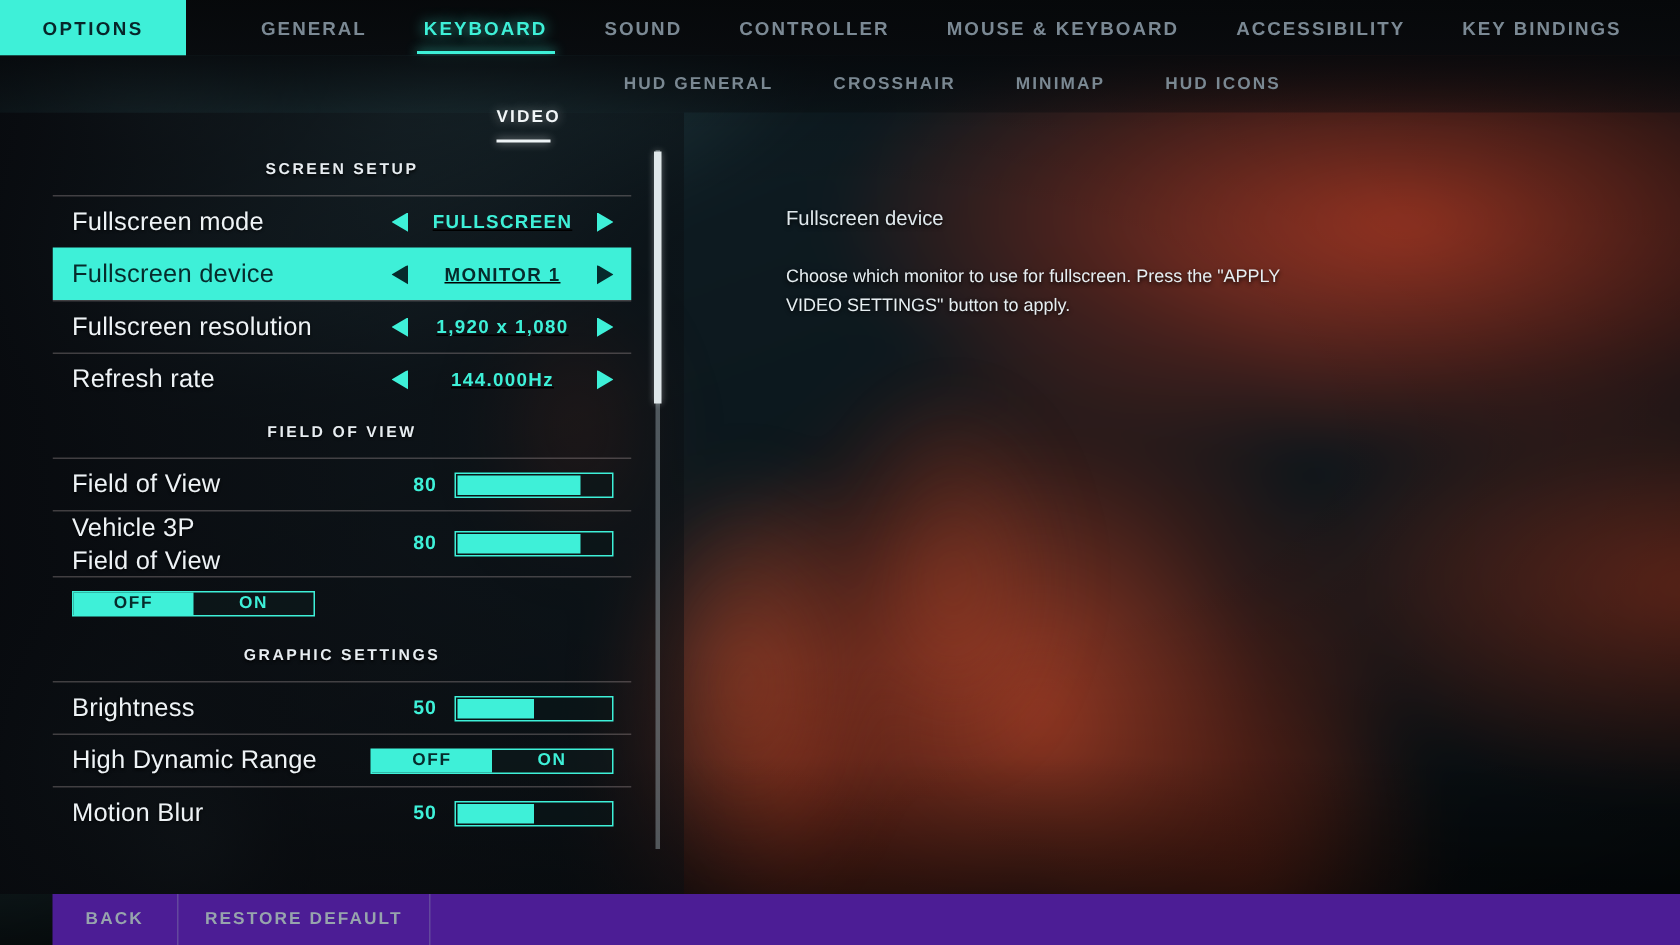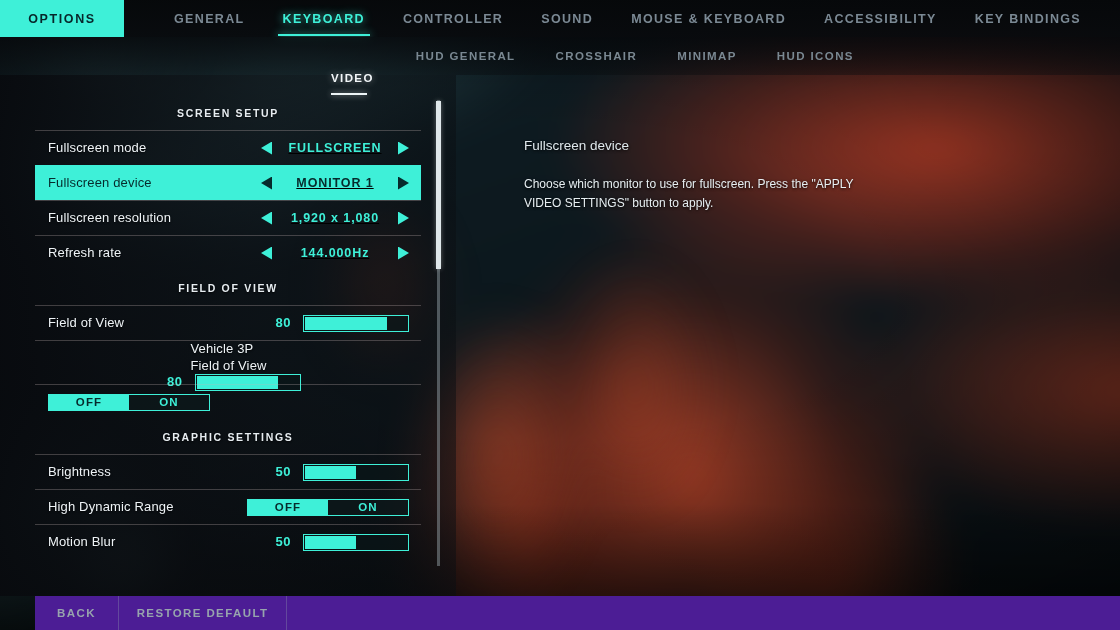--- a/index.html
+++ b/index.html
@@ -98,28 +98,28 @@
   }
   .sec-header {
     text-align:center; color:#e7edf1; font-size:10.5px; letter-spacing:1.7px;
     font-weight:bold; padding:12px 0 11px; text-shadow:0 1px 2px rgba(0,0,0,.8);
   }
   .row {
     position:relative; display:flex; align-items:center;
     height:35px; padding:0 12px 0 13px;
     border-top:1px solid rgba(196,180,178,.30);
   }
-  .row.tall { height:44px;flex-direction:column; }
+  .row.tall { height:44px; }
   .row.sel {
     background:#3ef0d8; border-top-color:transparent;
     margin-left:0; padding-left:13px;
   }
   .row.sel + .row { border-top-color:rgba(196,180,178,.30); }
   .label {
-    flex:1; color:#eef3f6; font-size:13px; letter-spacing:.15px;
+    flex:1; color:#eef3f6; font-size:17px; letter-spacing:.15px;
     text-shadow:0 1px 2px rgba(0,0,0,.75); line-height:1.28;
   }
   .row.sel .label { color:#062b2c; text-shadow:none; font-weight:normal; }
 
   
   .stepper { display:flex; align-items:center; width:148px; justify-content:center;text-decoration:underline; }
   .arr {
     width:11px; height:13px; flex:0 0 auto;
     background:#3ef0d8;
   }
@@ -204,24 +204,24 @@
       <span>OPTIONS</span>
     </div>
     <div class="nav-tabs">
       <div class="nav-tab">
           <span>GENERAL</span>
         </div>
       <div class="nav-tab active">
           <span>KEYBOARD</span>
         </div>
       <div class="nav-tab">
+          <span>SOUND</span>
+        </div>
+      <div class="nav-tab">
           <span>CONTROLLER</span>
-        </div>
-      <div class="nav-tab">
-          <span>SOUND</span>
         </div>
       <div class="nav-tab">
           <span>MOUSE &amp; KEYBOARD</span>
         </div>
       <div class="nav-tab">
           <span>ACCESSIBILITY</span>
         </div>
       <div class="nav-tab">
           <span>KEY BINDINGS</span>
         </div>

